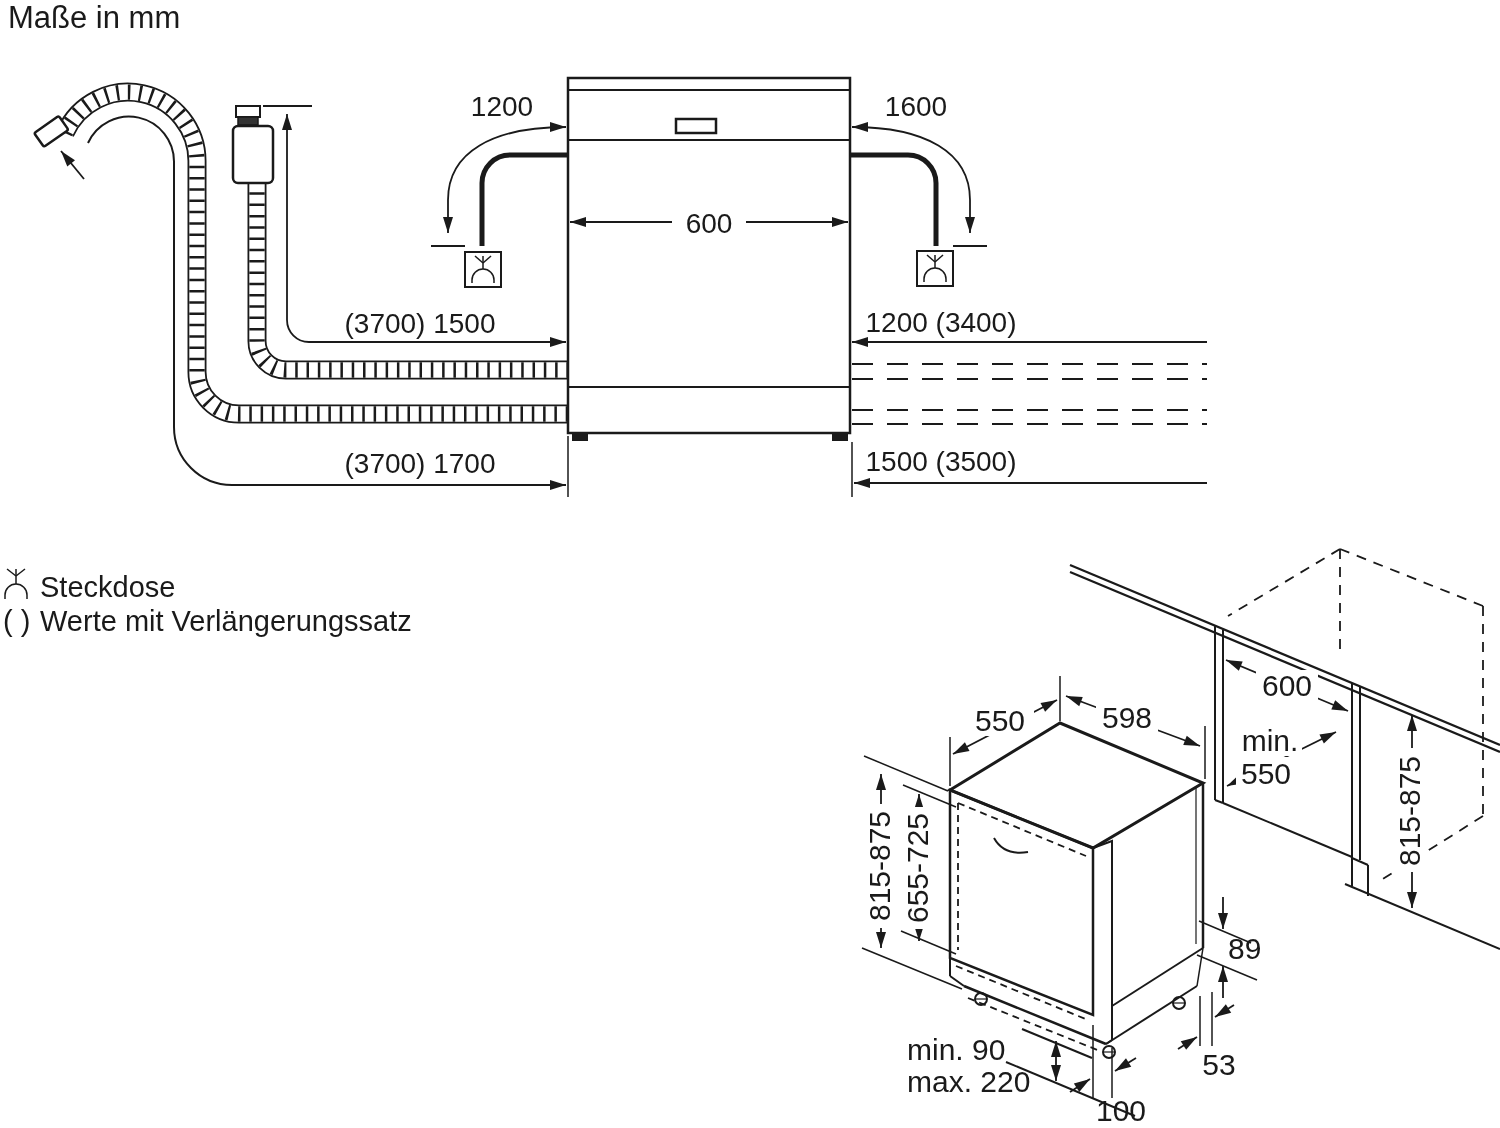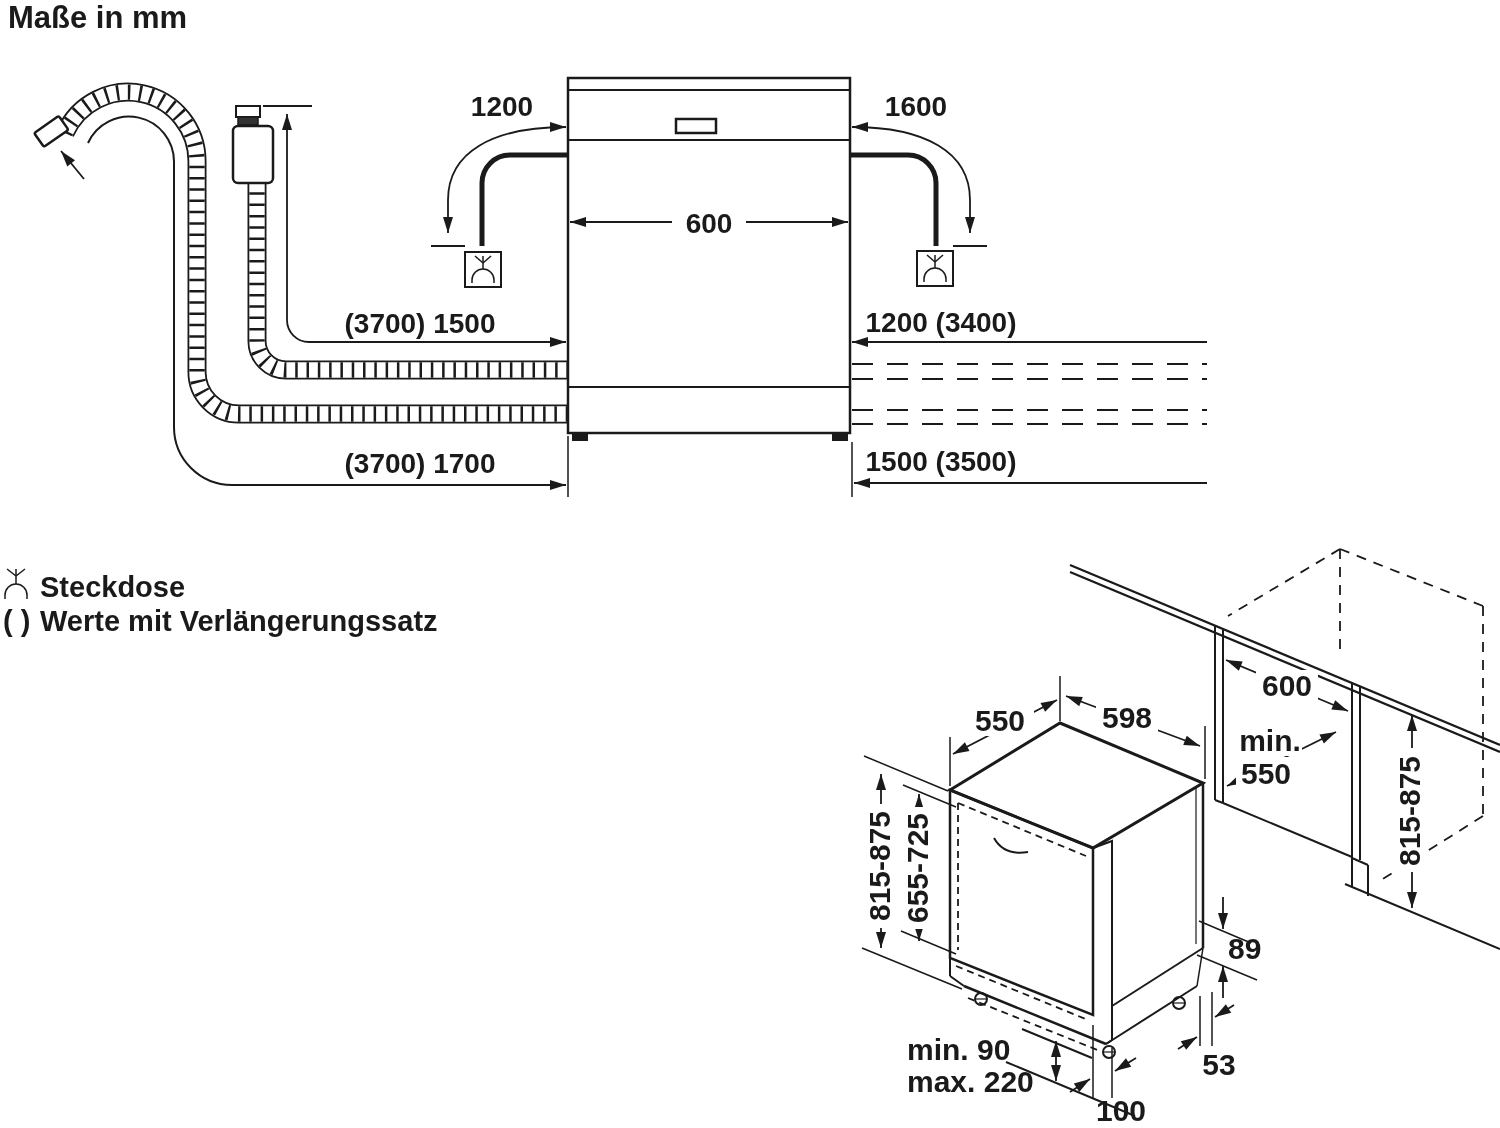--- a/index.html
+++ b/index.html
@@ -1,16 +1,16 @@
 <!DOCTYPE html>
 <html><head>
 <meta charset="utf-8">
 <style>
   html,body{margin:0;padding:0;background:#fff;}
-  .page{position:relative;width:1500px;height:1128px;background:#fff;overflow:hidden;font-weight:bold;}
+  .page{position:relative;width:1500px;height:1128px;background:#fff;overflow:hidden;}
   svg{display:block;}
   text{fill:#1a1a1a;font-family:"Liberation Sans",sans-serif;}
   .t28{font-size:28px;} .t30{font-size:30px;} .t31{font-size:31px;} .t29{font-size:29px;}
   .mid{text-anchor:middle;}
   .ln{stroke:#1a1a1a;fill:none;stroke-width:2;}
   .s12{stroke-width:1.2;} .s15{stroke-width:1.5;} .s18{stroke-width:1.8;} .s22{stroke-width:2.2;}
   .s25{stroke-width:2.5;} .s3{stroke-width:3;}
   .cable{stroke-width:5;}
   .cord{stroke-width:2;}
   .blk{fill:#1a1a1a;stroke:none;}

